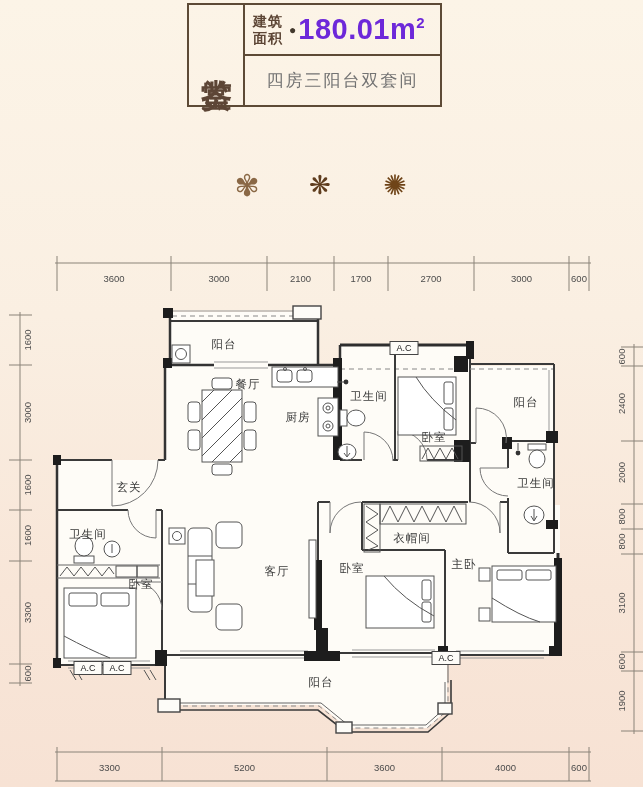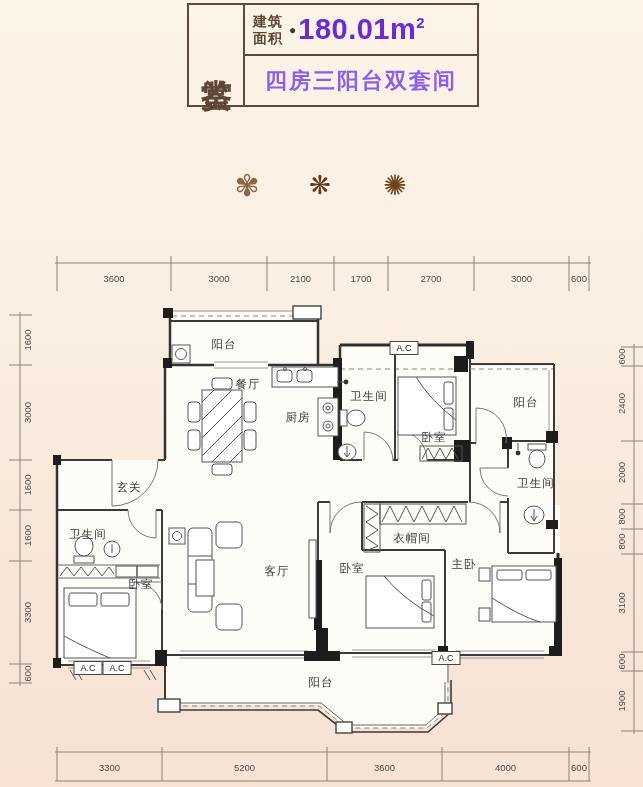--- a/index.html
+++ b/index.html
@@ -3,40 +3,40 @@
 <meta charset="utf-8">
 <style>
   html,body{margin:0;padding:0;}
   body{
     width:643px;height:787px;position:relative;overflow:hidden;
     background:linear-gradient(180deg,#fcf4e7 0%,#faefe2 40%,#f8e6d8 75%,#f7e2d4 100%);
     font-family:"Liberation Sans",sans-serif;
   }
   
   .hdr{
-    position:absolute;left:187px;top:3px;width:292px;height:104px;
+    position:absolute;left:187px;top:3px;width:255px;height:104px;
     border:2px solid #5d4a36;display:flex;box-sizing:border-box;color:#5d4636;
   }
   .hdr-left{
     width:56px;border-right:2px solid #5d4a36;display:flex;flex-direction:column;
     align-items:center;justify-content:center;box-sizing:border-box;
     font-family:"Liberation Serif",serif;font-weight:bold;font-size:31px;line-height:1.42;
   }
   .hdr-right{flex:1;display:flex;flex-direction:column;box-sizing:border-box;}
   .hdr-row1{
     height:51px;border-bottom:2px solid #5d4a36;display:flex;align-items:center;
     padding-left:8px;box-sizing:border-box;
   }
   .area-label{font-size:14px;font-weight:bold;line-height:1.2;letter-spacing:1px;}
   .bullet{font-size:12px;margin:0 2px 0 6px;color:#42382c;}
   .area-value{font-size:29px;font-weight:bold;color:#6d28d9;letter-spacing:0.5px;white-space:nowrap;}
   .area-value sup{font-size:15px;}
   .hdr-row2{
     flex:1;display:flex;align-items:center;justify-content:center;
-    font-size:22px;font-weight:bold;letter-spacing:2px;color:#8b5cf6;
+    font-size:17px;font-weight:normal;letter-spacing:2px;color:#737373;
   }
   
   .orn{position:absolute;top:165px;left:0;width:643px;height:40px;}
   .orn span{position:absolute;transform:translate(-50%,-50%);top:20px;}
   .orn .o1{left:247px;font-size:30px;color:#8a6845;}
   .orn .o2{left:320px;font-size:26px;color:#5f3d1e;}
   .orn .o3{left:395px;font-size:28px;color:#6f4418;}
   
   svg{position:absolute;left:0;top:0;}
   .fill{fill:#fefcf7;stroke:none;}

